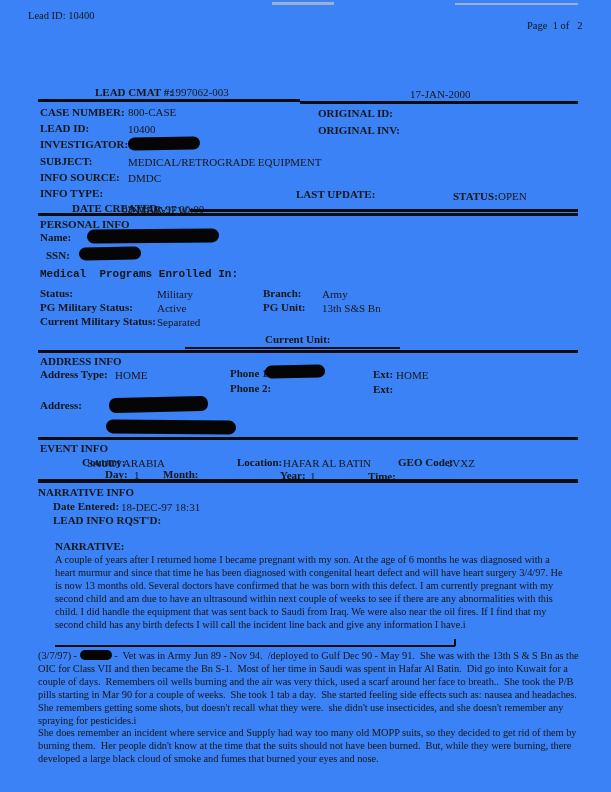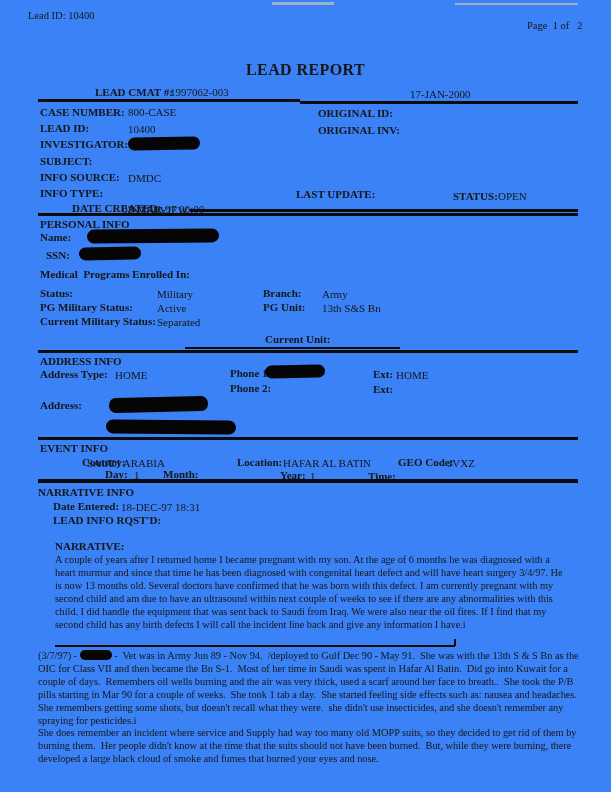--- a/index.html
+++ b/index.html
@@ -22,41 +22,41 @@
 <body>
 
 <div class="page">
 
   <div class="art" style="left:272px;top:2px;width:62px;height:3px;"></div>
   <div class="art" style="left:455px;top:3px;width:123px;height:2px;"></div>
 
   <span class="t sm" style="left:28px;top:10px;">Lead ID: 10400</span>
   <span class="t sm" style="left:527px;top:20px;">Page  1 of   2</span>
 
-  <div class="title" style="top:61px;">LEAD REPORT</div>
 
   <span class="t b" style="left:95px;top:86px;">LEAD CMAT #:</span>
   <span class="t" style="left:170px;top:86px;">1997062-003</span>
   <span class="t" style="left:410px;top:88px;">17-JAN-2000</span>
 
   <div class="ln" style="left:38px;top:99px;width:262px;height:3px;"></div>
   <div class="ln" style="left:300px;top:101px;width:278px;height:3px;"></div>
 
   <span class="t b" style="left:40px;top:106px;">CASE NUMBER:</span>
   <span class="t" style="left:128px;top:106px;">800-CASE</span>
   <span class="t b" style="left:318px;top:107px;">ORIGINAL ID:</span>
 
   <span class="t b" style="left:40px;top:122px;">LEAD ID:</span>
   <span class="t" style="left:128px;top:123px;">10400</span>
   <span class="t b" style="left:318px;top:124px;">ORIGINAL INV:</span>
 
   <span class="t b" style="left:40px;top:138px;">INVESTIGATOR:</span>
   <div class="redact" style="left:128px;top:137px;width:72px;height:13px;transform:rotate(-1deg);"></div>
 
   <span class="t b" style="left:40px;top:155px;">SUBJECT:</span>
+  <span class="t" style="left:128px;top:156px;">MEDICAL/RETROGRADE EQUIPMENT</span>
 
   <span class="t b" style="left:40px;top:171px;">INFO SOURCE:</span>
   <span class="t" style="left:128px;top:172px;">DMDC</span>
 
   <span class="t b" style="left:40px;top:187px;">INFO TYPE:</span>
   <span class="t" style="left:128px;top:204px;">INTERVIEW</span>
   <span class="t b" style="left:296px;top:188px;">LAST UPDATE:</span>
   <span class="t b" style="left:453px;top:190px;">STATUS:</span>
   <span class="t" style="left:498px;top:190px;">OPEN</span>
 
@@ -64,21 +64,21 @@
   <span class="t" style="left:122px;top:203px;">03-MAR-97 00:00</span>
 
   <div class="ln" style="left:190px;top:209px;width:388px;height:2.5px;"></div>
   <div class="ln" style="left:38px;top:213px;width:540px;height:3px;"></div>
 
   <span class="t b" style="left:40px;top:218px;">PERSONAL INFO</span>
   <span class="t b" style="left:40px;top:231px;">Name:</span>
   <div class="redact" style="left:87px;top:229px;width:132px;height:14px;transform:rotate(-0.6deg);"></div>
   <span class="t b" style="left:46px;top:249px;">SSN:</span>
   <div class="redact" style="left:79px;top:247px;width:62px;height:13px;transform:rotate(-1deg);"></div>
-  <span class="t b" style="left:40px;top:268px;">Medical  Programs Enrolled In:</span>
+  <span class="t b" style="left:40px;top:268px;font-family:Liberation Mono, monospace;">Medical  Programs Enrolled In:</span>
 
   <span class="t b" style="left:40px;top:287px;">Status:</span>
   <span class="t" style="left:157px;top:288px;">Military</span>
   <span class="t b" style="left:263px;top:287px;">Branch:</span>
   <span class="t" style="left:322px;top:288px;">Army</span>
 
   <span class="t b" style="left:40px;top:301px;">PG Military Status:</span>
   <span class="t" style="left:157px;top:302px;">Active</span>
   <span class="t b" style="left:263px;top:301px;">PG Unit:</span>
   <span class="t" style="left:322px;top:302px;">13th S&amp;S Bn</span>

